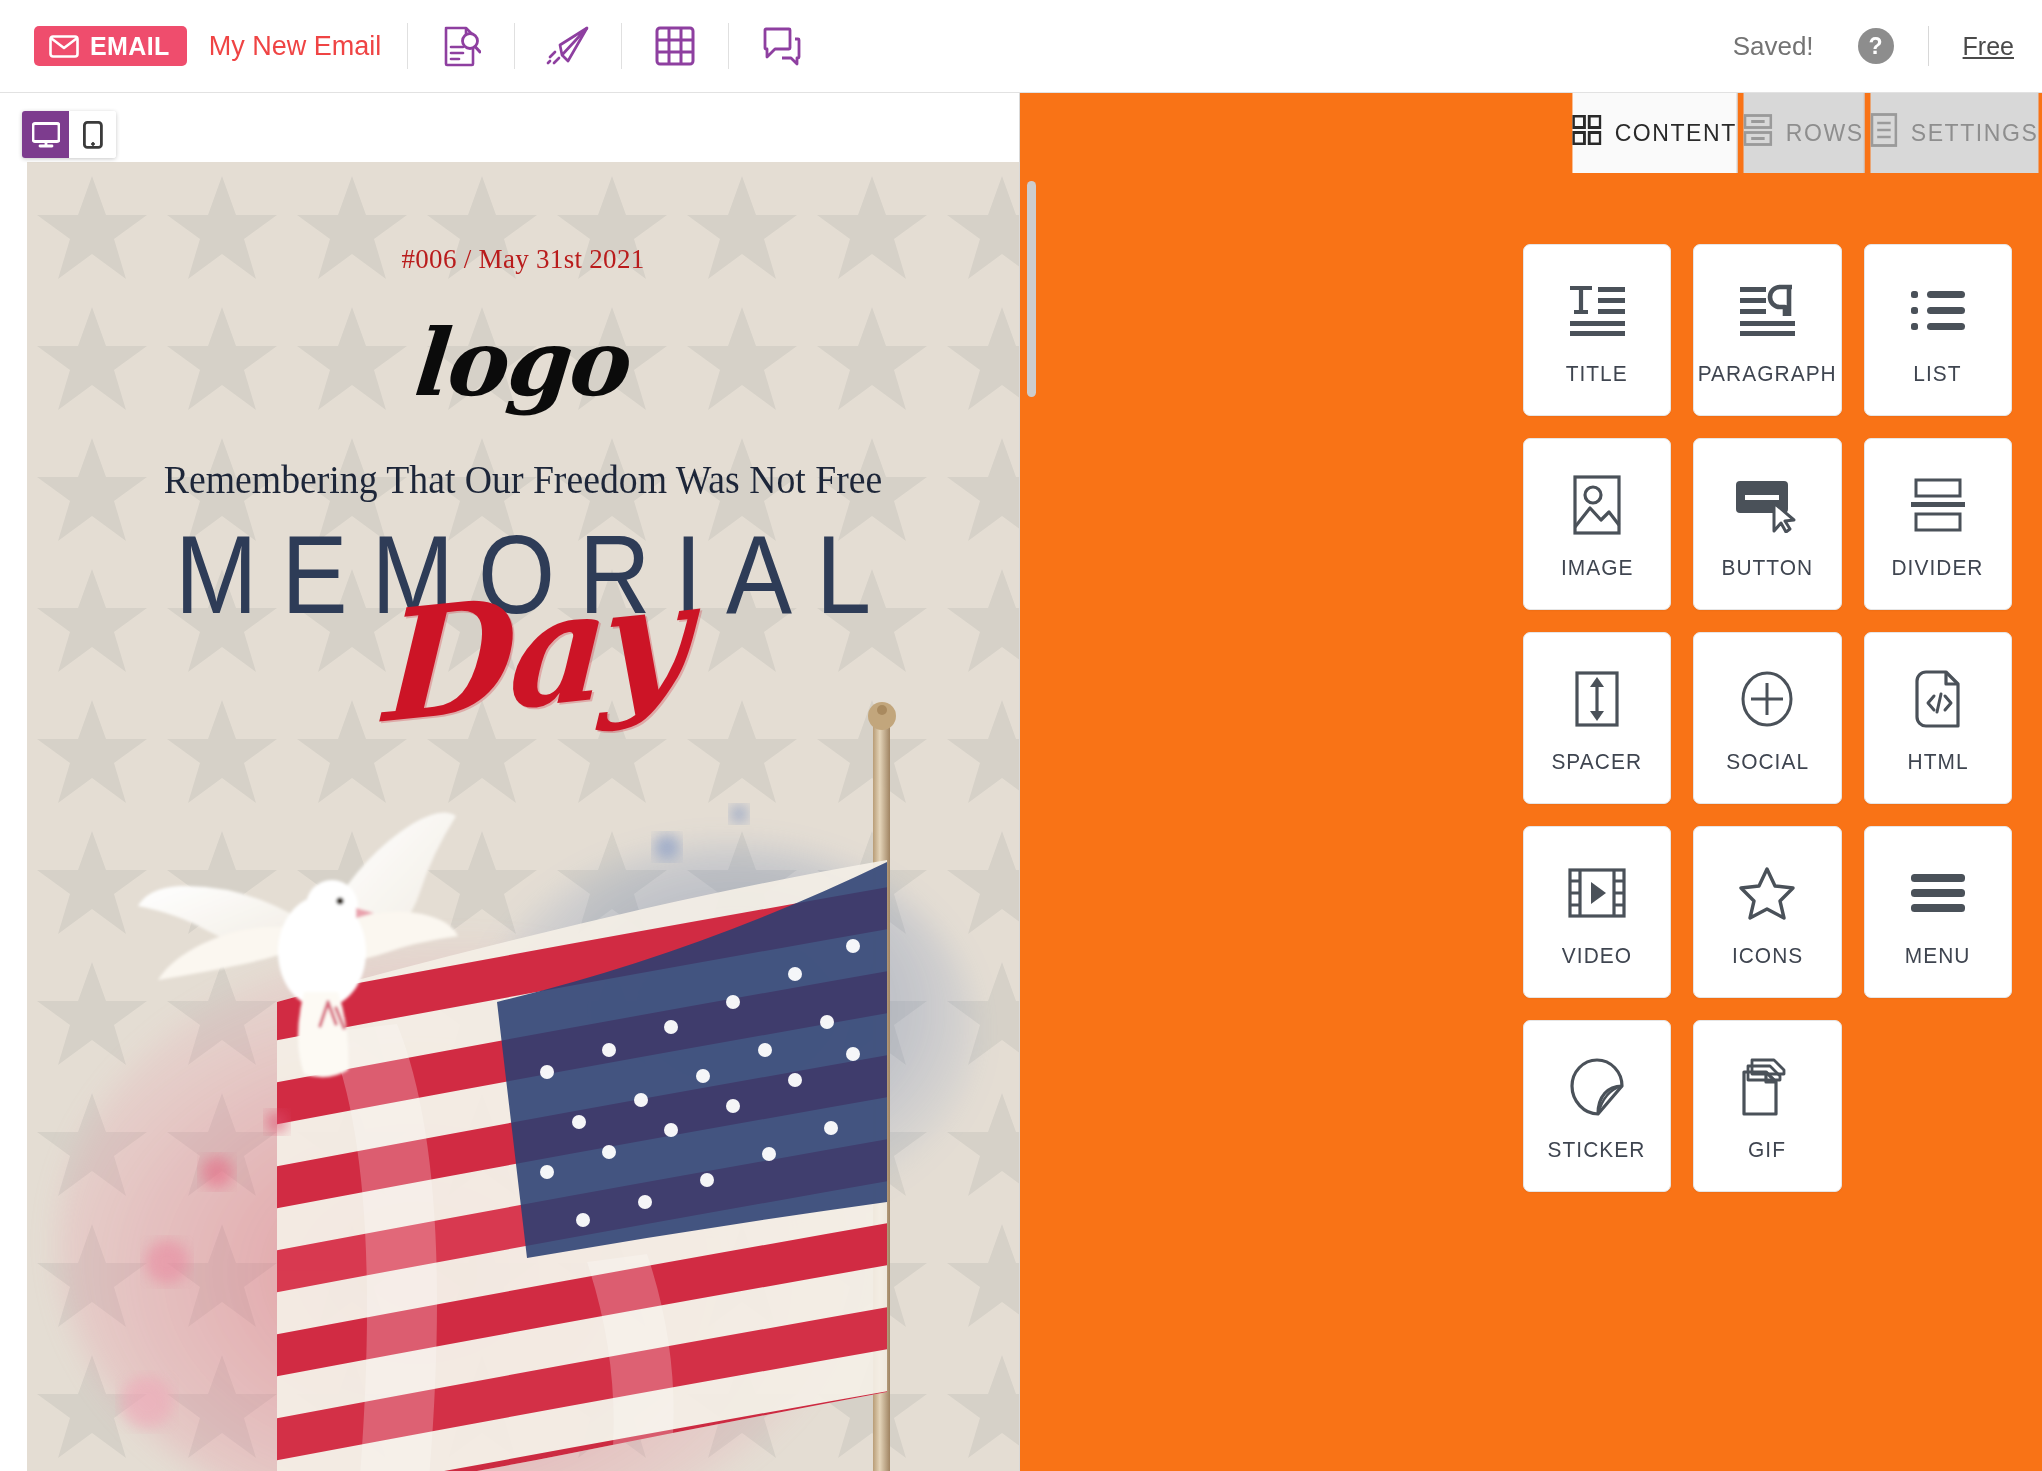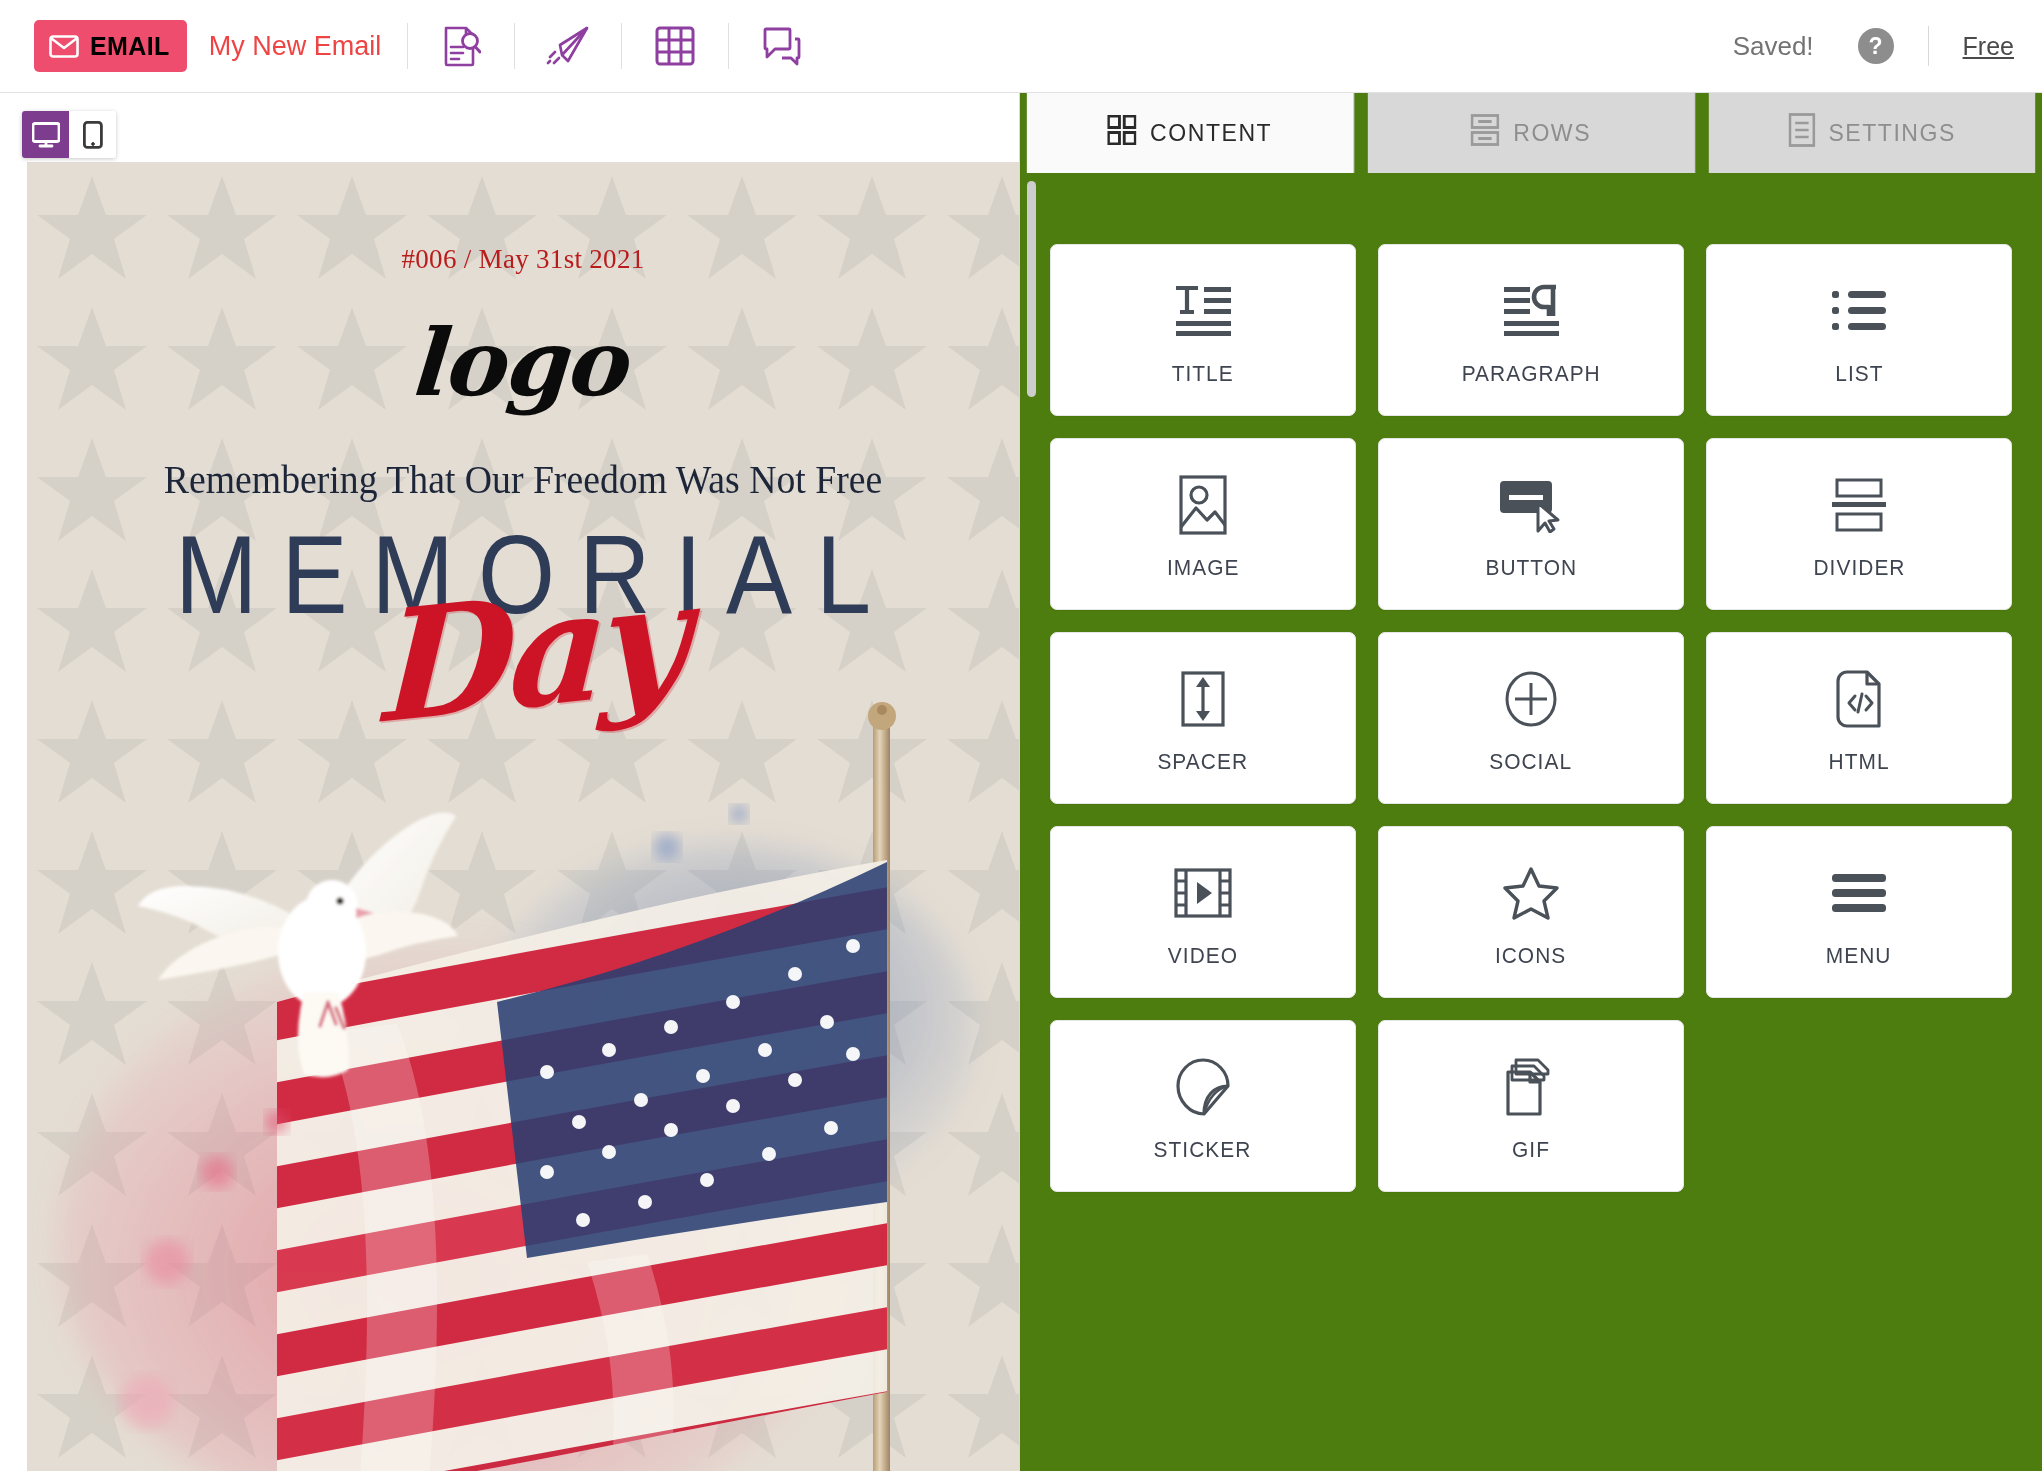--- a/index.html
+++ b/index.html
@@ -17,23 +17,23 @@
     height: 93px; min-height: 93px;
     background: #ffffff;
     border-bottom: 1px solid #e2e2e2;
     display: flex; align-items: center;
     padding: 0 28px 0 34px;
     position: relative; z-index: 30;
   }
   .email-badge {
     display: flex; align-items: center; gap: 11px;
     background: #ef4d6d;
-    color: #000000;
+    color: #ffffff;
     border-radius: 5px;
-    height: 52px;
+    height: 40px;
     padding: 0 17px 0 15px;
     font-size: 25px; font-weight: bold;
     letter-spacing: 0.4px;
   }
   .env-icon { width: 30px; height: 23px; display: block; }
   .doc-title {
     margin-left: 22px;
     font-size: 27px; color: #ef4444;
     white-space: nowrap;
   }
@@ -142,25 +142,26 @@
     z-index: 6;
   }
 
   
   .art-layer { position: absolute; left: 0; right: 0; top: 540px; bottom: 0; z-index: 3; overflow: hidden; }
   .dove { position: absolute; left: 105px; top: 100px; }
 
   
   .right-panel {
     flex: 1;
-    background: #4d7c0f;
+    background: #f97316;
     display: flex; flex-direction: column;
     border-left: 1px solid #d9d9d9;
     position: relative;
     min-width: 0;
+    align-items: flex-end;
   }
   .panel-scroll-track {
     position: absolute; left: 7px; top: 88px; bottom: 0; width: 9px;
     z-index: 12;
   }
   .panel-scroll-thumb {
     width: 9px; height: 216px; border-radius: 5px;
     background: #cdcdcd;
   }
   .tabs { display: flex; height: 80px; min-height: 80px; }

